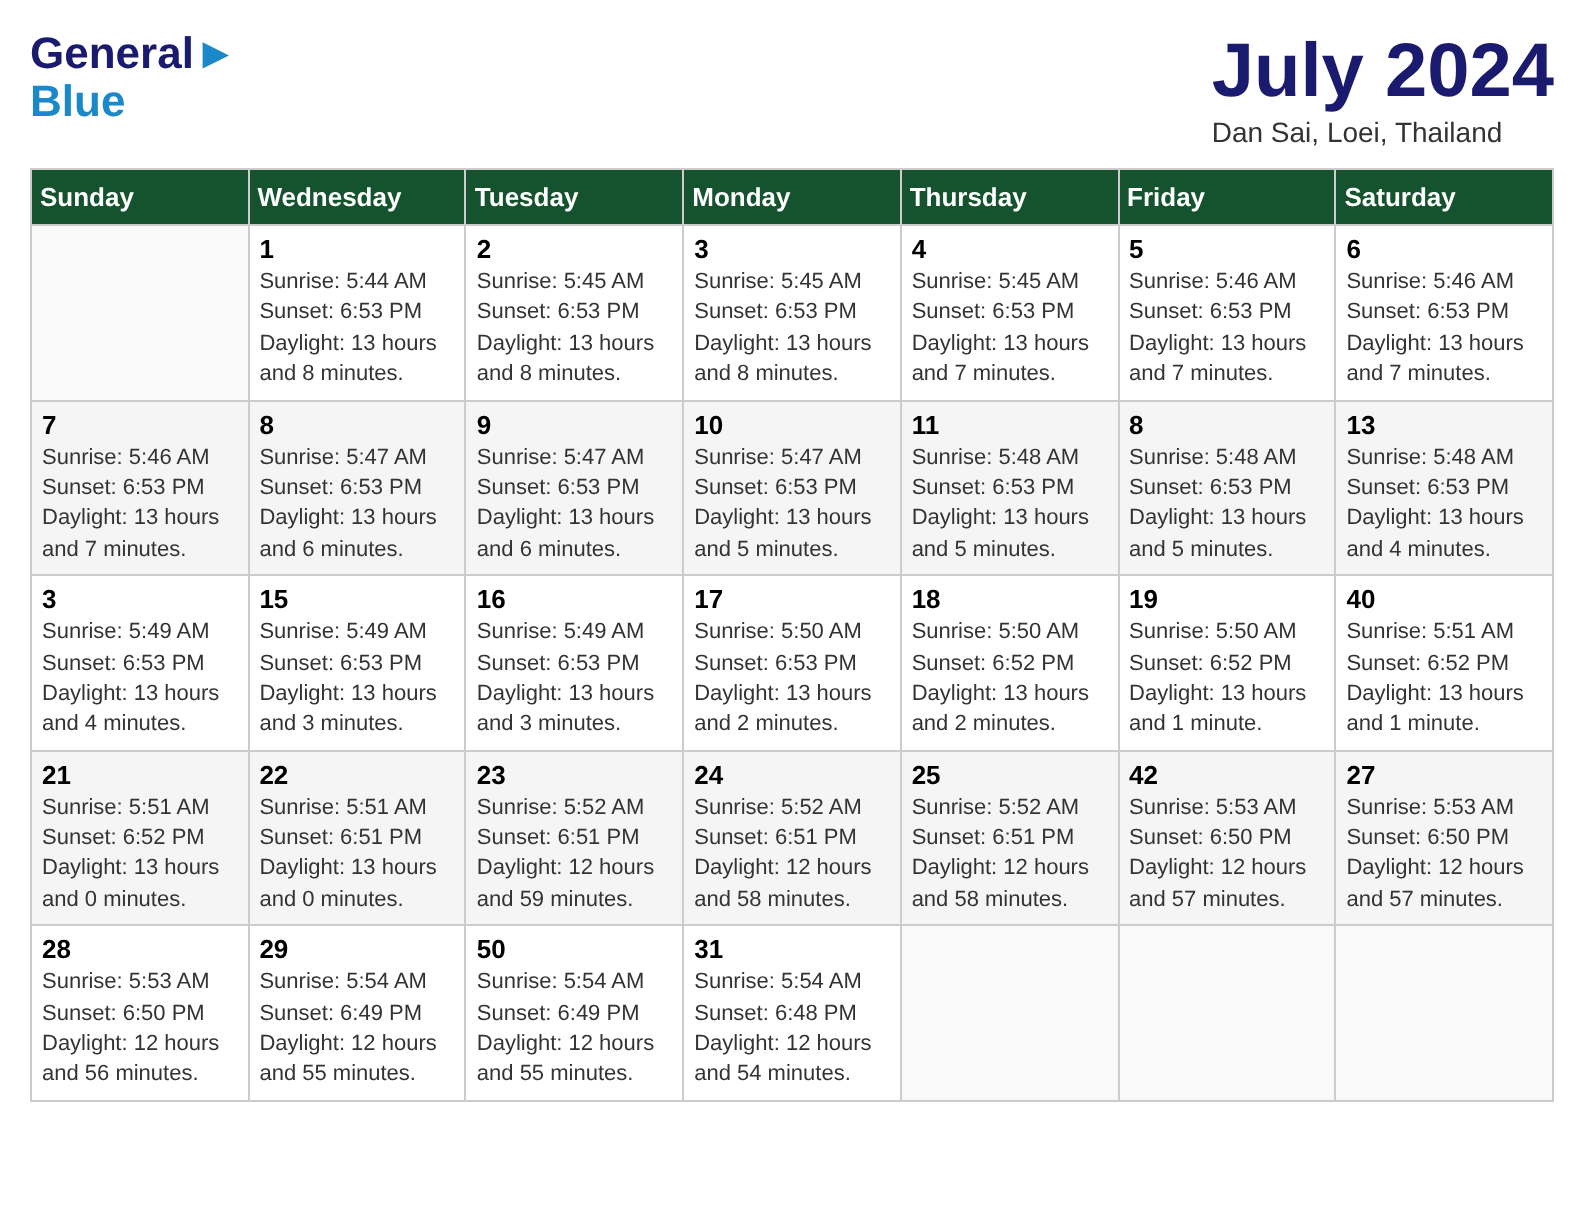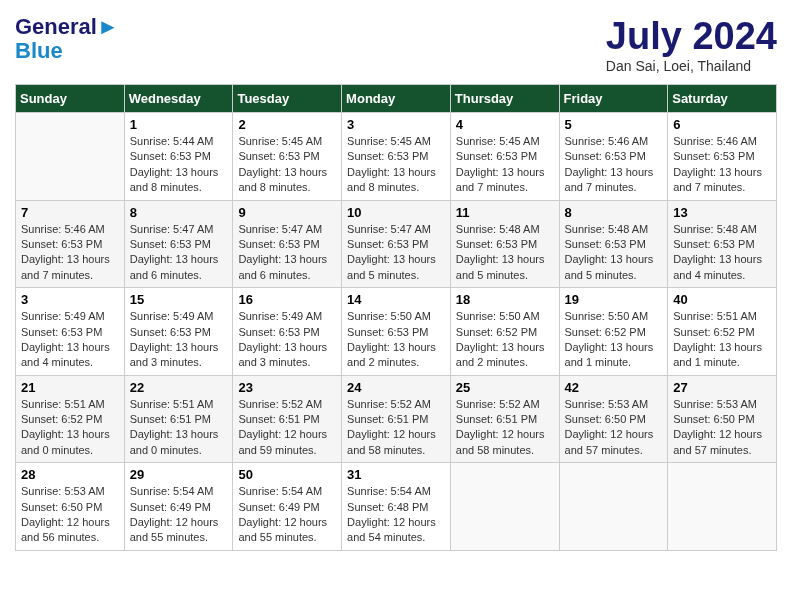--- a/index.html
+++ b/index.html
@@ -181,21 +181,21 @@
         </td>
         <td>
           <div class="day-number">15</div>
           <div class="day-info">Sunrise: 5:49 AM<br>Sunset: 6:53 PM<br>Daylight: 13 hours and 3 minutes.</div>
         </td>
         <td>
           <div class="day-number">16</div>
           <div class="day-info">Sunrise: 5:49 AM<br>Sunset: 6:53 PM<br>Daylight: 13 hours and 3 minutes.</div>
         </td>
         <td>
-          <div class="day-number">14</div>
+          <div class="day-number">17</div>
           <div class="day-info">Sunrise: 5:50 AM<br>Sunset: 6:53 PM<br>Daylight: 13 hours and 2 minutes.</div>
         </td>
         <td>
           <div class="day-number">18</div>
           <div class="day-info">Sunrise: 5:50 AM<br>Sunset: 6:52 PM<br>Daylight: 13 hours and 2 minutes.</div>
         </td>
         <td>
           <div class="day-number">19</div>
           <div class="day-info">Sunrise: 5:50 AM<br>Sunset: 6:52 PM<br>Daylight: 13 hours and 1 minute.</div>
         </td>

